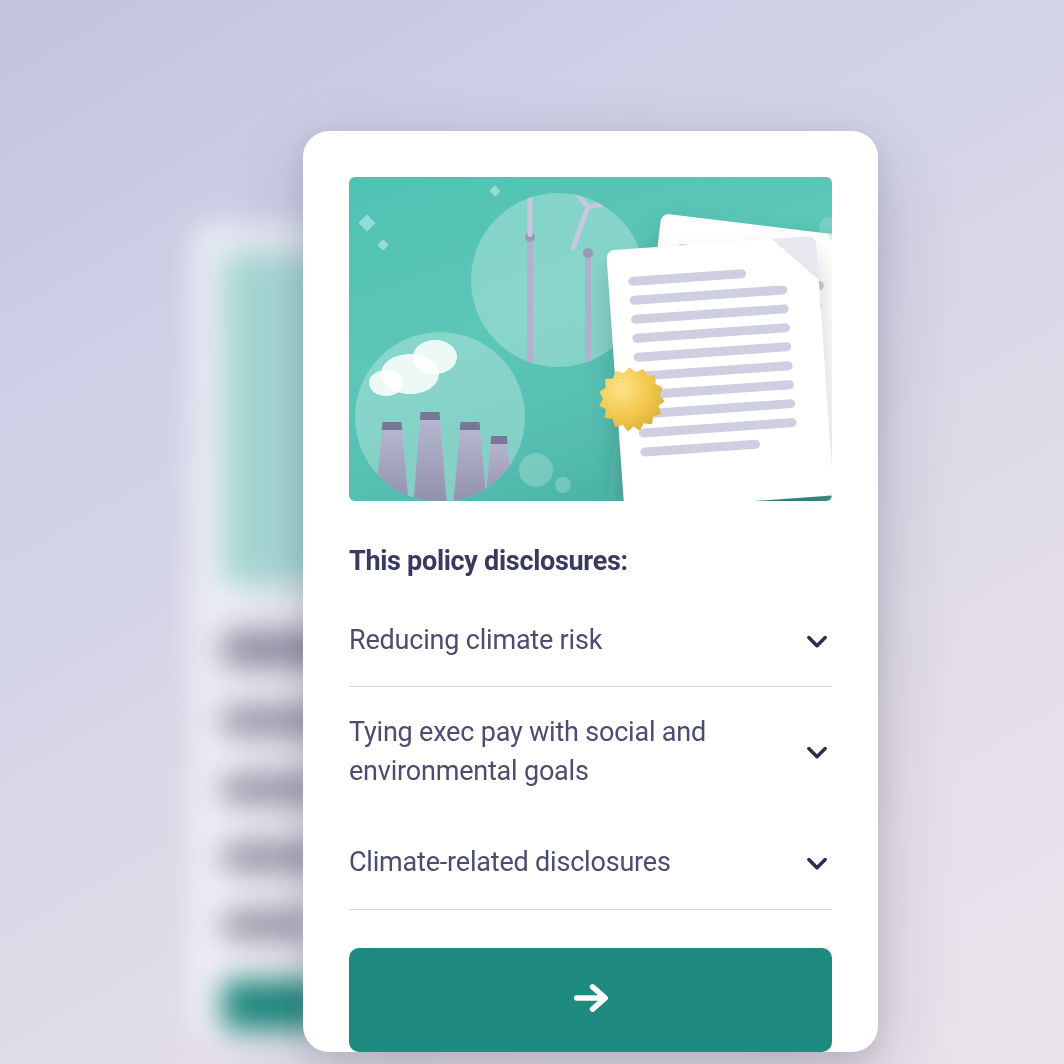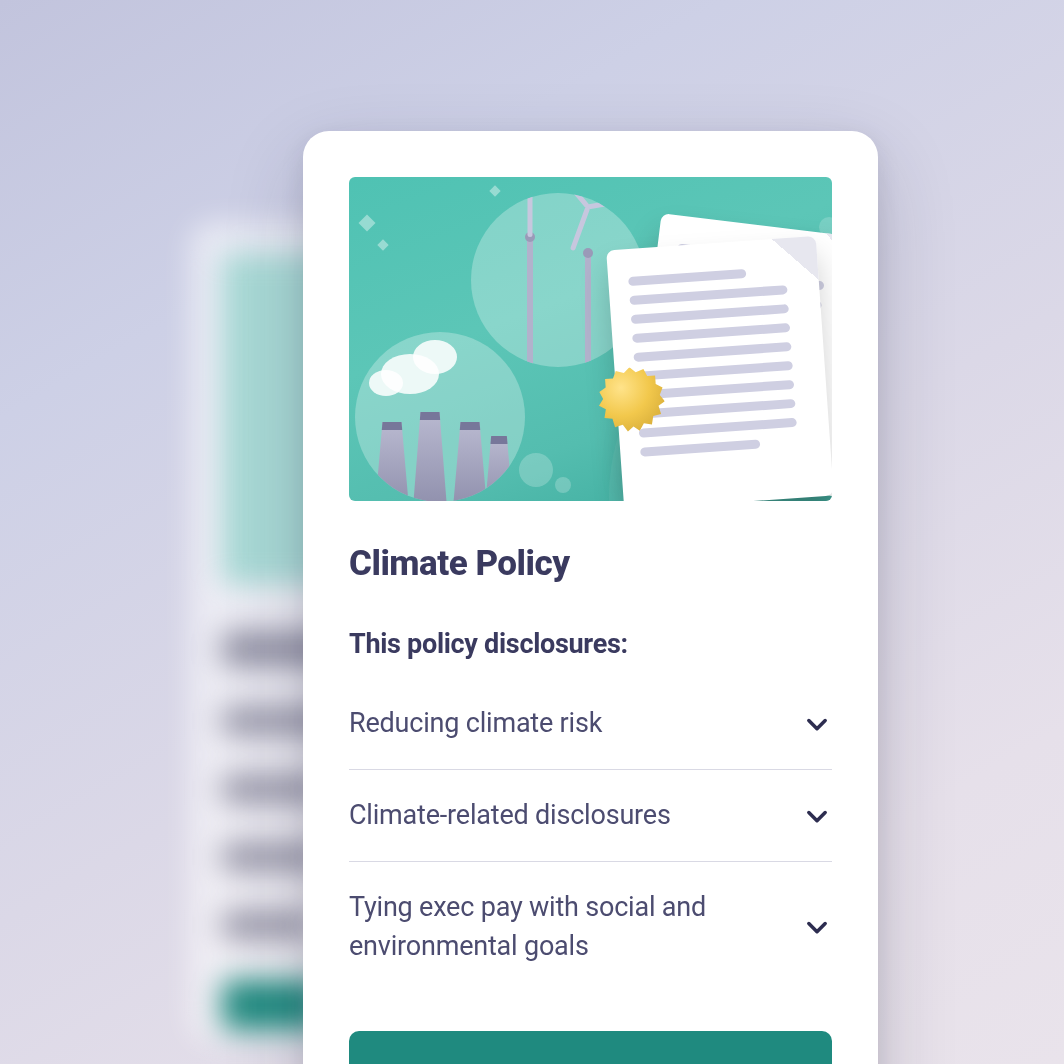--- a/index.html
+++ b/index.html
@@ -277,53 +277,52 @@
         <div class="line" style="top:123px; width:158px;"></div>
         <div class="line" style="top:142px; width:158px;"></div>
         <div class="line" style="top:161px; width:158px;"></div>
         <div class="line" style="top:180px; width:158px;"></div>
         <div class="line" style="top:199px; width:120px;"></div>
         <div class="seal"></div>
       </div>
     </div>
   </div>
 
-  <h1 class="title">Climate Policy</h1>
 
   <h2 class="subtitle">This policy disclosures:</h2>
 
   <div class="acc-list">
 
     <div class="acc-item">
       <span class="acc-label">Reducing climate risk</span>
       <span class="chev">
         <svg viewBox="0 0 24 24">
             <path d="M5 9l7 7 7-7"></path>
           </svg>
       </span>
     </div>
 
+    <div class="acc-item last">
+      <span class="acc-label">Tying exec pay with social and environmental goals</span>
+      <span class="chev">
+        <svg viewBox="0 0 24 24">
+            <path d="M5 9l7 7 7-7"></path>
+          </svg>
+      </span>
+    </div>
+
     <div class="acc-item">
       <span class="acc-label">Climate-related disclosures</span>
       <span class="chev">
         <svg viewBox="0 0 24 24">
             <path d="M5 9l7 7 7-7"></path>
           </svg>
       </span>
     </div>
 
-    <div class="acc-item last">
-      <span class="acc-label">Tying exec pay with social and environmental goals</span>
-      <span class="chev">
-        <svg viewBox="0 0 24 24">
-            <path d="M5 9l7 7 7-7"></path>
-          </svg>
-      </span>
-    </div>
-
   </div>
 
   <button class="cta">
 
     <span>
       <svg viewBox="0 0 24 24">
         <line x1="3" y1="12" x2="20" y2="12"></line>
         <path d="M13 5l8 7-8 7"></path>
       </svg>
     </span>

